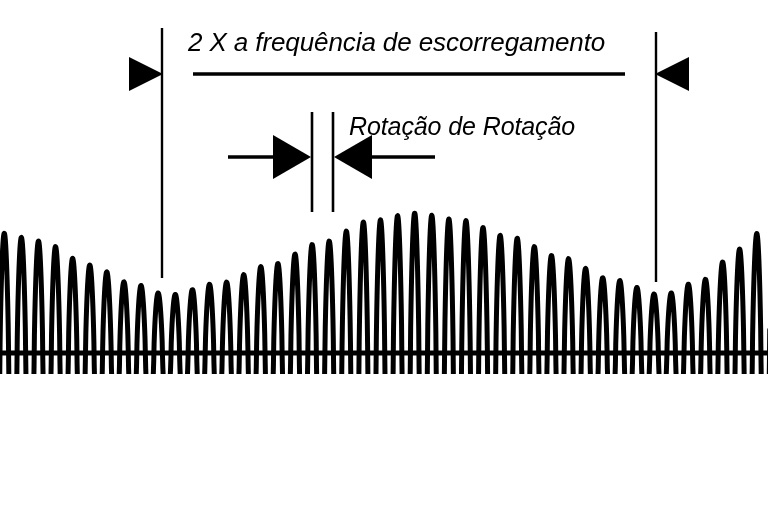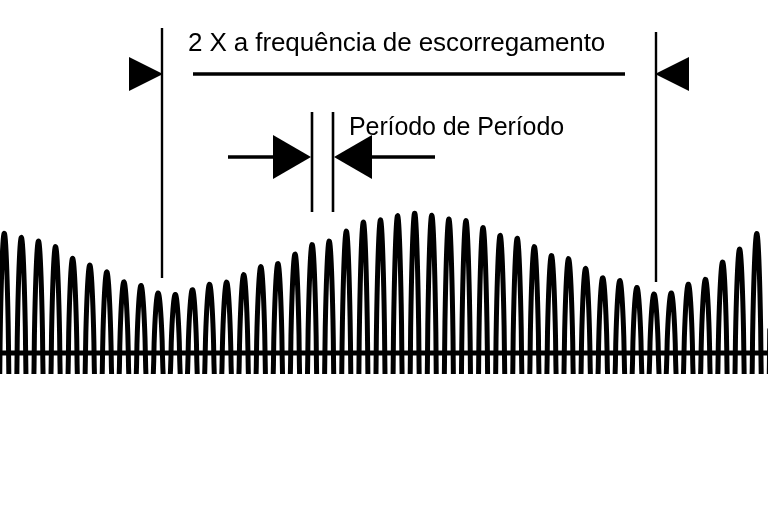--- a/index.html
+++ b/index.html
@@ -10,20 +10,21 @@
   }
   body {
     font-family: "Liberation Sans", sans-serif;
   }
   #stage {
     position: relative;
     width: 768px;
     height: 374px;
     background: #ffffff;
     overflow: hidden;
+    font-style: italic;
   }
   #diagram-svg {
     position: absolute;
     left: 0;
     top: 0;
     width: 768px;
     height: 514px;
     display: block;
   }
   .anno-label {
@@ -77,15 +78,15 @@
     <g>
       <line id="inner-arrow-shaft-left" stroke="#000000" stroke-width="3.6" x1="228" x2="275" y1="157" y2="157"></line>
       <polygon id="inner-arrow-head-1" fill="#000000" points="311,157 273,135 273,179"></polygon>
       <line id="inner-arrow-shaft-right" stroke="#000000" stroke-width="3.6" x1="435" x2="370" y1="157" y2="157"></line>
       <polygon id="inner-arrow-head-2" fill="#000000" points="334,157 372,135 372,179"></polygon>
     </g>
   </svg>
 
   <div class="anno-label" id="label-slip">2 X a frequência de escorregamento</div>
 
-  <div class="anno-label" id="label-rot">Período de Período</div>
+  <div class="anno-label" id="label-rot">Rotação de Rotação</div>
 
 </div>
 
 </body></html>

